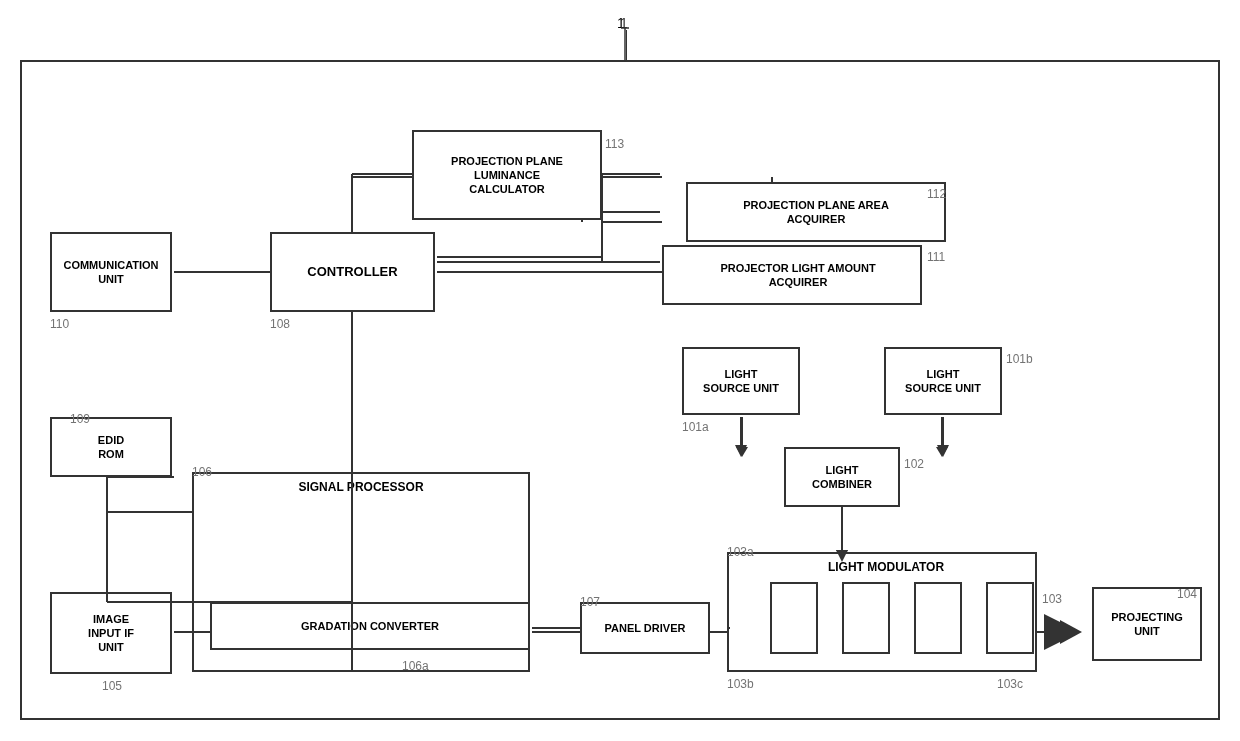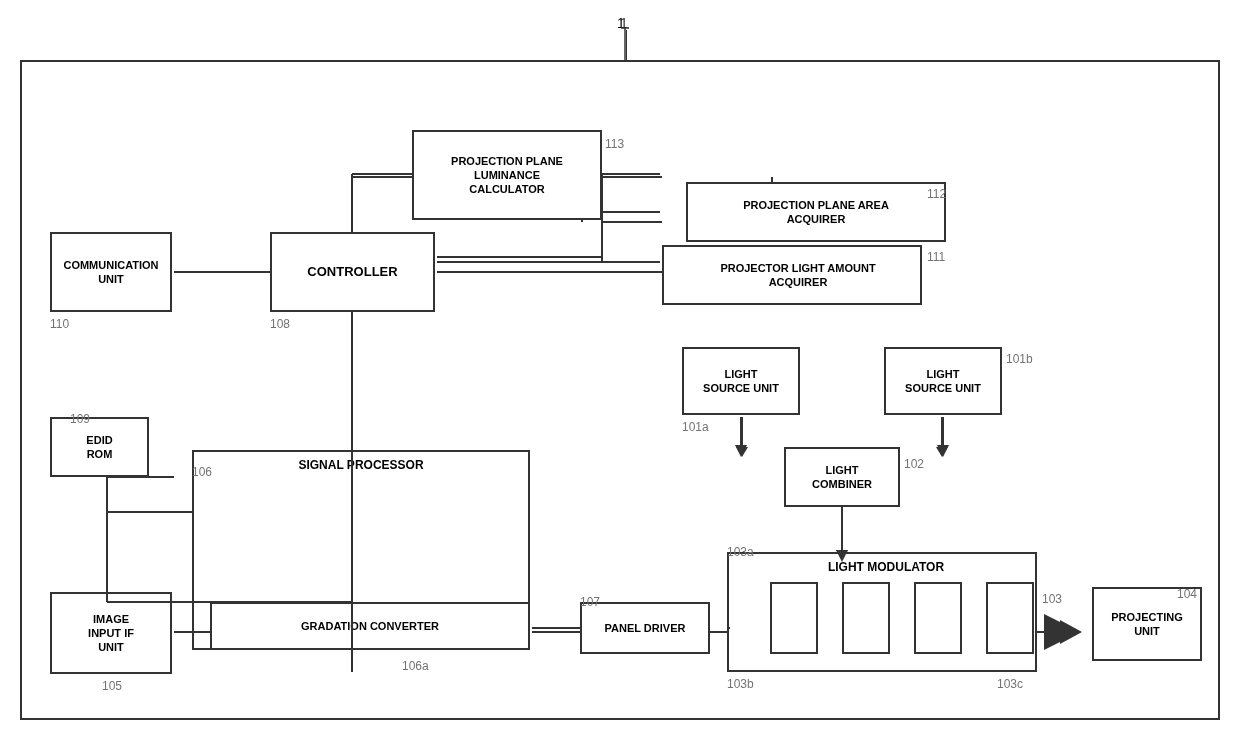--- a/index.html
+++ b/index.html
@@ -200,27 +200,27 @@
     <div style="position:absolute; left:964px; top:520px; width:48px; height:72px; border:2px solid #333; background:#fff;"></div>
 
     <div class="arrow-right" style="left:1022px; top:552px;"></div>
 
     <div class="block" style="left:1070px; top:525px; width:110px; height:74px; font-size:11px;">
       <span style="white-space:pre-line;">PROJECTING
 UNIT</span>
     </div>
     <span class="ref" style="left:1155px; top:525px;">104</span>
 
-    <div class="block" style="left:28px; top:355px; width:99px; height:60px; font-size:11px;">
+    <div class="block" style="left:28px; top:355px; width:122px; height:60px; font-size:11px;">
       <span style="white-space:pre-line;">EDID
 ROM</span>
     </div>
     <span class="ref" style="left:28px; top:350px;margin-left:20px;">109</span>
 
-    <div class="block" style="left:170px; top:388px; width:338px; height:200px; font-size:12px; align-items:flex-start; padding-top:6px; padding-left:0;">
+    <div class="block" style="left:170px; top:410px; width:338px; height:200px; font-size:12px; align-items:flex-start; padding-top:6px; padding-left:0;">
       <span>SIGNAL
 PROCESSOR</span>
     </div>
     <span class="ref" style="left:170px; top:403px;">106</span>
 
     <div class="block" style="left:188px; top:540px; width:320px; height:48px; font-size:11px;">
       <span>GRADATION CONVERTER</span>
     </div>
     <span class="ref" style="left:380px; top:597px;">106a</span>
 

